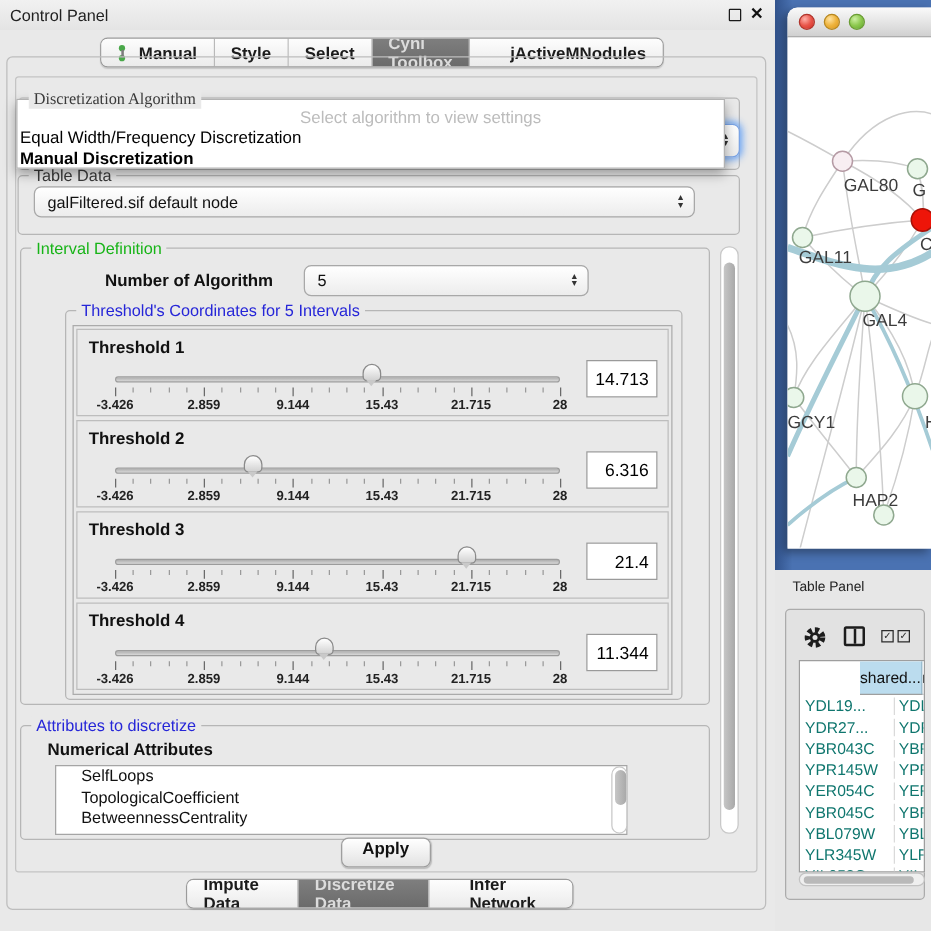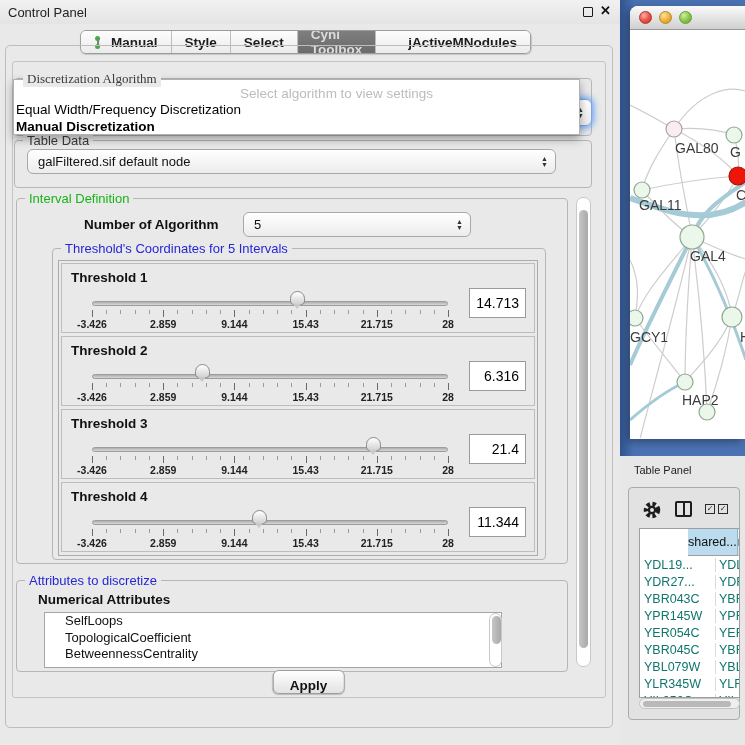--- a/index.html
+++ b/index.html
@@ -79,21 +79,21 @@
 
   
   #attr-list { position:absolute; left:44px; top:612px; width:458px; height:56px; background:#fff;
     border:1px solid #a5a5a5; overflow:hidden; }
   #attr-list .litem { font-size:13px; color:#111; height:16.5px; line-height:16.5px; padding-left:20px; }
   .vscroll { position:absolute; background:#fff; border:1px solid #c8c8c8; border-radius:7px; }
   .vthumb { position:absolute; left:2px; width:9px; background:linear-gradient(90deg,#c6c6c6,#a9a9a9); border-radius:5px; }
 
   .aqua-btn { position:absolute; height:24px; padding:0 16px; background:linear-gradient(#ffffff,#e2e2e2);
     border:1px solid #9e9e9e; border-radius:6px; font-size:13.5px; font-weight:700; color:#111;
-    display:flex; align-items:flex-end; box-shadow:0 1px 1px rgba(0,0,0,.2); }
+    display:flex; align-items:flex-start; box-shadow:0 1px 1px rgba(0,0,0,.2); }
 
   
   #desktop { position:absolute; left:620px; top:0; width:125px; height:456px;
     background:linear-gradient(90deg,#31538c 0,#4a72b2 14px,#4a72b2 100%); }
   #net-frame { position:absolute; left:630px; top:6px; width:115px; height:433px;
     border-radius:8px 0 0 0; overflow:hidden; box-shadow:-3px 3px 8px rgba(0,0,0,.35); background:#fff; }
   #net-titlebar { height:24px; background:linear-gradient(#fafafa,#d0d0d0); border-bottom:1px solid #979797;
     display:flex; align-items:center; gap:7px; padding-left:9px; }
   .light { width:13px; height:13px; border-radius:50%; }
   .light.red { background:radial-gradient(circle at 35% 30%, #ffb0a8, #e8554a 50%, #cf2d22); border:1px solid #b0352c; }
@@ -385,20 +385,31 @@
   </div>
 
   <div class="vscroll" style="left:576px;top:197px;width:15px;height:470px;">
     <div class="vthumb" style="top:12px;height:438px;"></div>
   </div>
 
   <div class="aqua-btn" style="left:50%;transform:translateX(-52%);top:670px;">
     <span>Apply</span>
   </div>
 
+  <div id="bottom-tabs" class="segbar">
+      <div class="seg">
+        <span>Impute Data</span>
+      </div>
+      <div class="seg sel">
+        <span>Discretize Data</span>
+      </div>
+      <div class="seg">
+        <span>Infer Network</span>
+      </div>
+    </div>
 </div>
 
 <div id="desktop"></div>
 
 <div id="net-frame">
   <div id="net-titlebar">
     <div class="light red"></div>
     <div class="light yellow"></div>
     <div class="light green"></div>
   </div>

